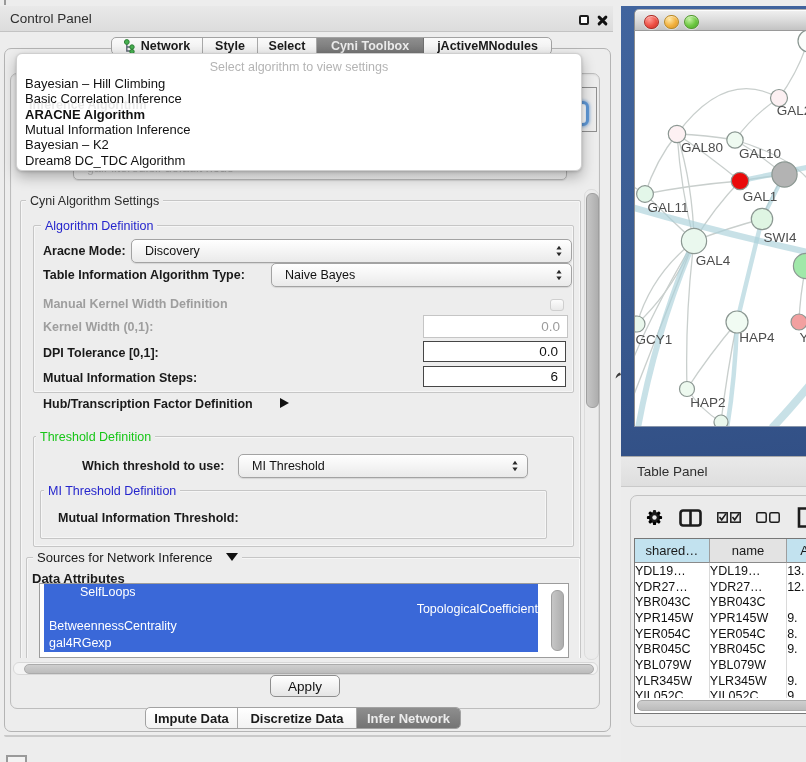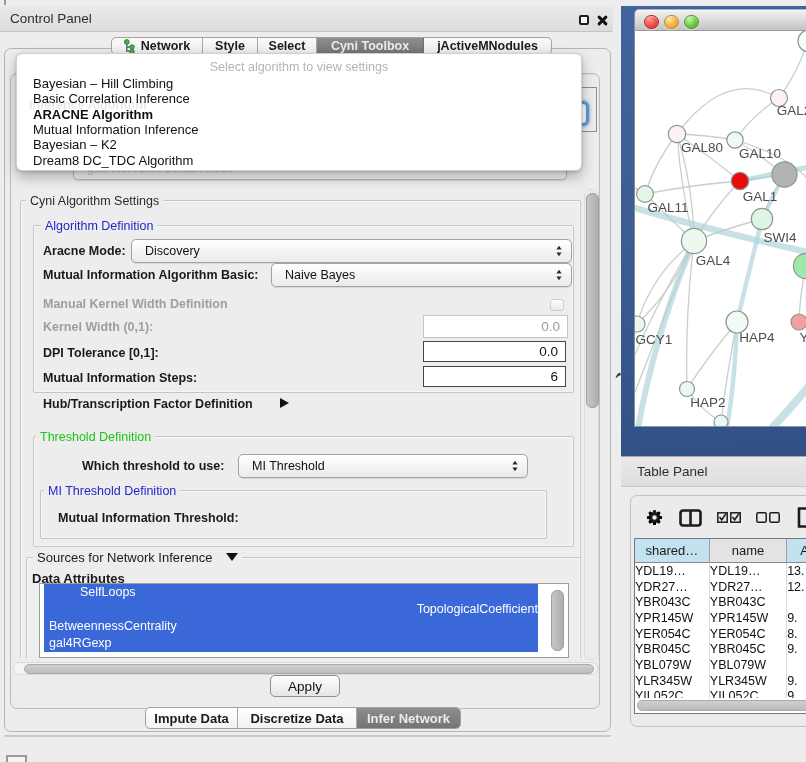--- a/index.html
+++ b/index.html
@@ -47,21 +47,21 @@
   .listitem{position:relative;margin:0 0 0 4px;width:494px;height:17.1px;line-height:17.1px;
      background:#3a68d8;color:#fff;font-size:12.5px;padding-left:5px;box-sizing:border-box;white-space:nowrap;}
   .scroll-thumb{background:linear-gradient(90deg,#c6c6c6,#aeaeae);border:1px solid #9f9f9f;border-radius:6px;}
   .scroll-thumb-h{background:linear-gradient(#cfcfcf,#bcbcbc);border:1px solid #ababab;border-radius:5px;}
   .btn{border:1px solid #8e8e8e;border-radius:5px;background:linear-gradient(#ffffff,#e5e5e5);
      font-size:13.5px;color:#111;display:flex;align-items:center;justify-content:center;}
   
   #popup{left:16px;top:53px;width:564px;height:116px;background:#fff;border:1px solid #cfcfcf;border-radius:6px;
      box-shadow:0 6px 14px rgba(0,0,0,0.28),0 1px 3px rgba(0,0,0,0.16);}
   #popup .phead{position:absolute;left:0;right:0;top:6px;text-align:center;font-size:12.5px;color:#b4b4b4;}
-  .pitem{position:absolute;left:0;right:2px;height:15.3px;line-height:15.3px;font-size:13px;color:#111;padding-left:16px;white-space:nowrap;}
+  .pitem{position:absolute;left:0;right:2px;height:15.3px;line-height:15.3px;font-size:13px;color:#111;padding-left:8px;white-space:nowrap;}
   .pitem.bold{font-weight:700;}
   .ghost{position:absolute;font-size:12.5px;font-weight:700;color:rgba(40,40,40,0.10);white-space:nowrap;}
   
   #desktop{left:621px;top:6px;width:185px;height:451px;
      background:linear-gradient(175deg,#41649e 0%,#3b5d93 50%,#325086 100%);}
   #netwin-title{left:634px;top:9px;width:172px;height:22px;border-radius:5px 0 0 0;box-sizing:border-box;
      background:linear-gradient(#f1f1f1 0%,#dcdcdc 50%,#c3c3c3 100%);
      border-left:1px solid #8d8d8d;border-top:1px solid #b0b0b0;border-bottom:1px solid #9a9a9a;
      box-shadow:inset 0 1px 0 rgba(255,255,255,.8);}
   .tl{position:absolute;top:4.5px;width:12.5px;height:12.5px;border-radius:50%;box-shadow:inset 0 1px 1px rgba(255,255,255,.5),0 1px 1px rgba(255,255,255,.45);}
@@ -135,21 +135,21 @@
     <span class="gtitle" style="left:41px;top:219px;color:#2525cd;">Algorithm Definition</span>
 
     <div class="abs lbl" style="left:43px;top:244px;">Aracne Mode:</div>
     <div class="abs combo" style="left:131px;top:239px;width:439px;height:22px;">
       <span class="ctext">Discovery</span>
       <svg class="carrows" width="6" height="11" viewBox="0 0 6 11">
         <path d="M3 0.2 L5.6 4 H0.4 Z M3 10.8 L5.6 7 H0.4 Z" fill="#2a2a2a"></path>
         </svg>
     </div>
 
-    <div class="abs lbl" style="left:43px;top:268px;">Mutual Information Algorithm Basic:</div>
+    <div class="abs lbl" style="left:43px;top:268px;">Table Information Algorithm Type:</div>
     <div class="abs combo" style="left:271px;top:263px;width:299px;height:22px;">
       <span class="ctext">Naive Bayes</span>
       <svg class="carrows" width="6" height="11" viewBox="0 0 6 11">
         <path d="M3 0.2 L5.6 4 H0.4 Z M3 10.8 L5.6 7 H0.4 Z" fill="#2a2a2a"></path>
         </svg>
     </div>
 
     <div class="abs lbl dis" style="left:43px;top:297px;">Manual Kernel Width Definition</div>
     <div class="abs chk" style="left:550px;top:299px;width:12px;height:10px;"></div>
 

